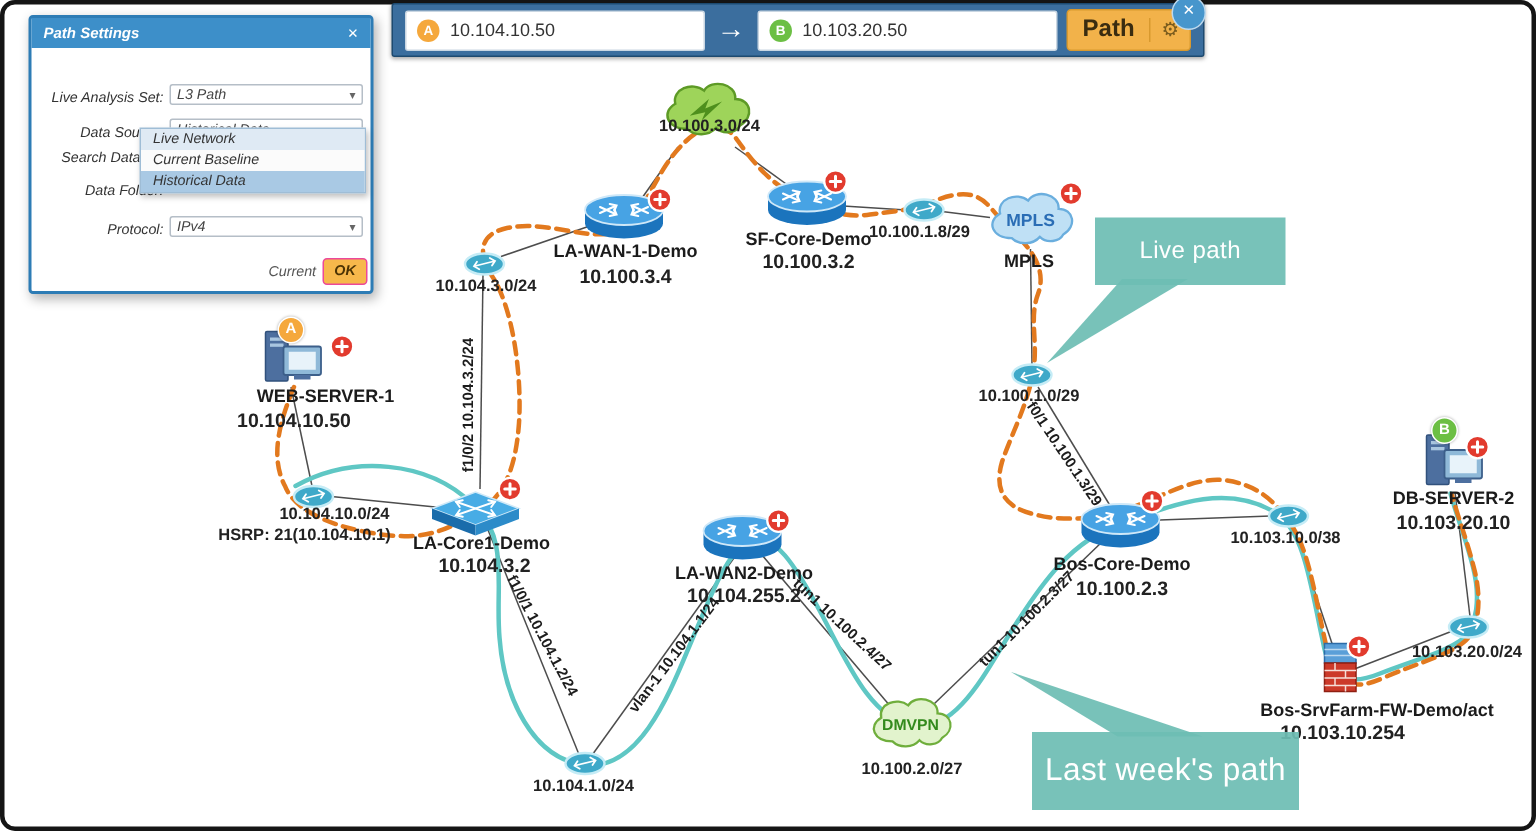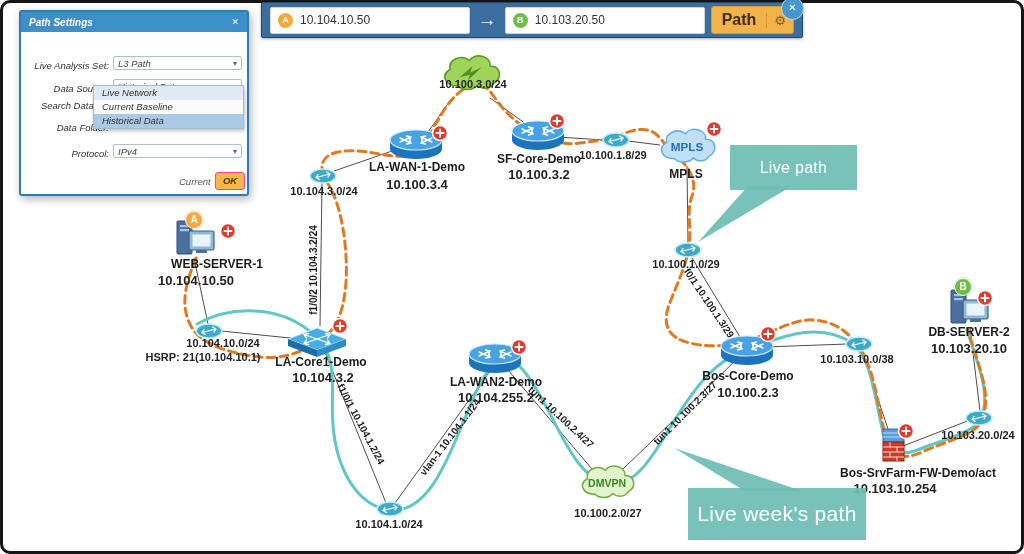--- a/index.html
+++ b/index.html
@@ -281,21 +281,21 @@
 <div class="lbl net" style="left:608px;top:513px;">10.100.2.0/27</div>
 
 <div class="edge-lbl" style="left:313px;top:270px;transform:translate(-50%,-50%) rotate(-90deg);">f1/0/2 10.104.3.2/24</div>
 <div class="edge-lbl" style="left:361px;top:424px;transform:translate(-50%,-50%) rotate(62deg);">f1/0/1 10.104.1.2/24</div>
 <div class="edge-lbl" style="left:450px;top:437px;transform:translate(-50%,-50%) rotate(-53deg);">vlan-1 10.104.1.1/24</div>
 <div class="edge-lbl" style="left:561px;top:417px;transform:translate(-50%,-50%) rotate(43deg);">tun1 10.100.2.4/27</div>
 <div class="edge-lbl" style="left:685px;top:413px;transform:translate(-50%,-50%) rotate(-45deg);">tun1 10.100.2.3/27</div>
 <div class="edge-lbl" style="left:709px;top:303px;transform:translate(-50%,-50%) rotate(56deg);">f0/1 10.100.1.3/29</div>
 
 <div class="callout" style="left:730px;top:145px;width:127px;height:45px;">Live path</div>
-<div class="callout" style="left:688px;top:488px;width:178px;height:52px;font-size:21px;">Live week's path</div>
+<div class="callout" style="left:688px;top:488px;width:178px;height:52px;font-size:21px;">Last week's path</div>
 
 <div class="topbar">
   <div class="tb-input">
     <span class="tb-badge a">A</span>
     <span class="tb-val">10.104.10.50</span>
   </div>
   <span class="tb-arrow">→</span>
   <div class="tb-input">
     <span class="tb-badge b">B</span>
     <span class="tb-val">10.103.20.50</span>

